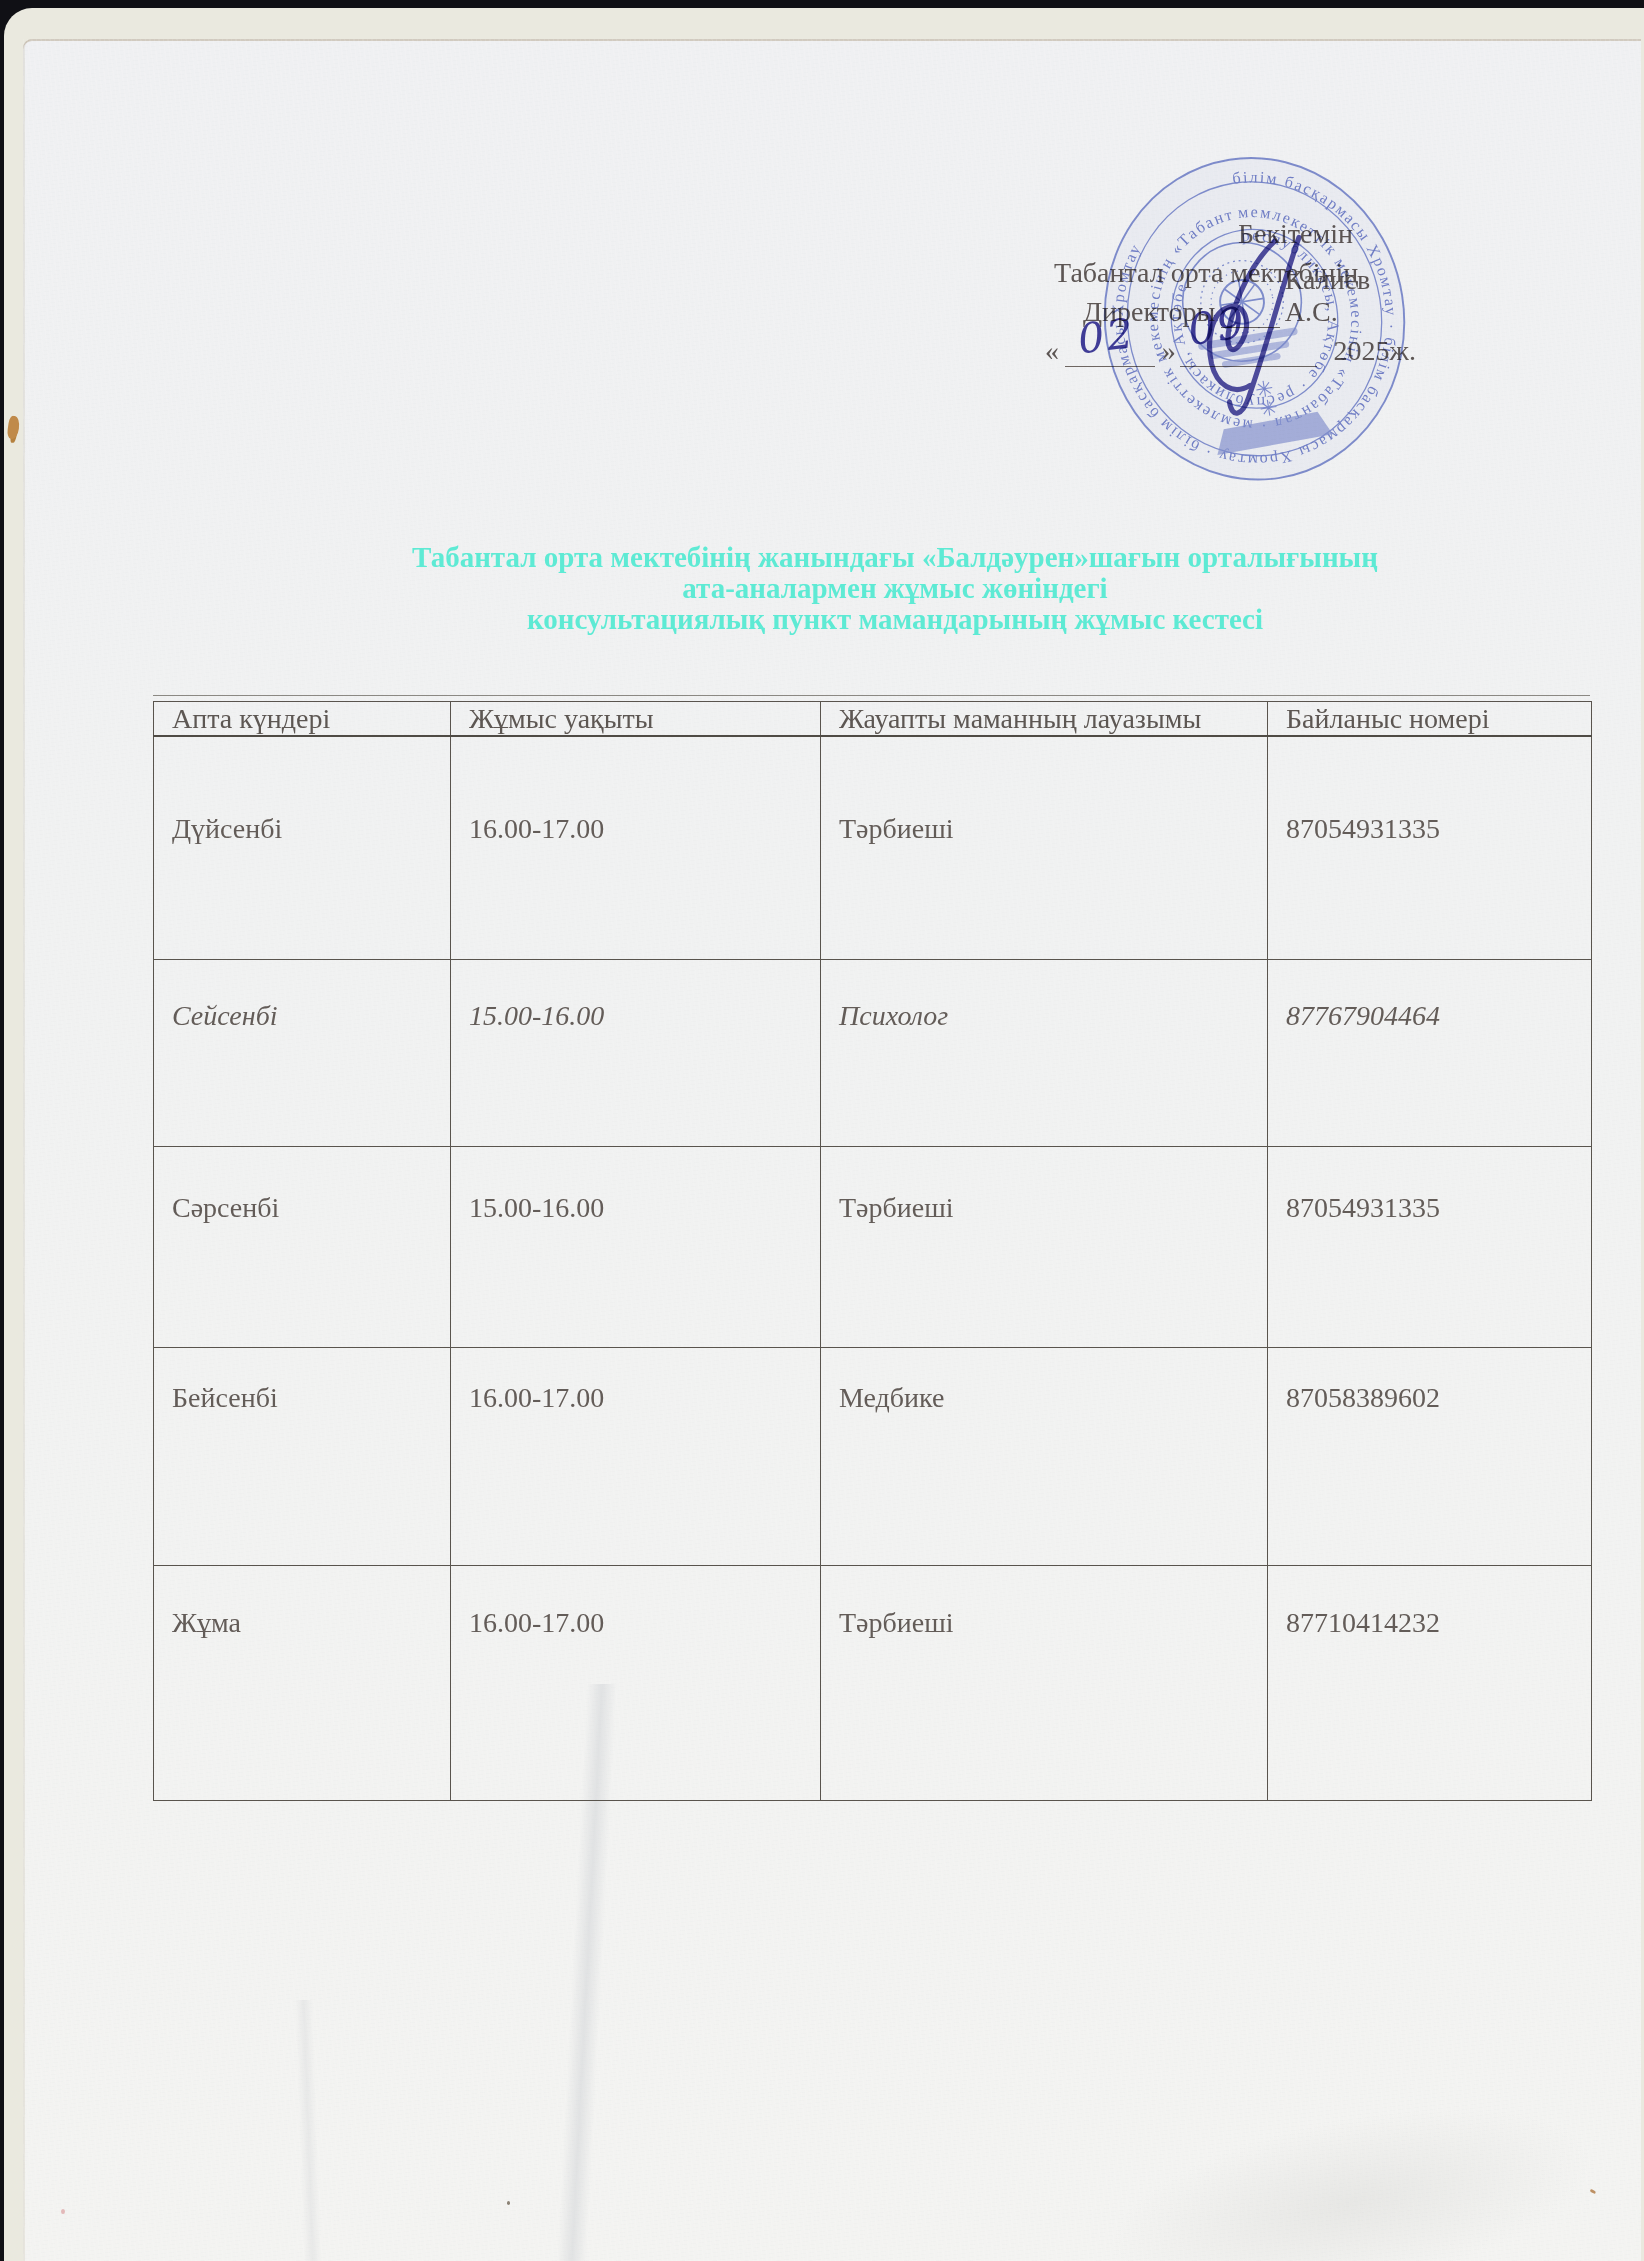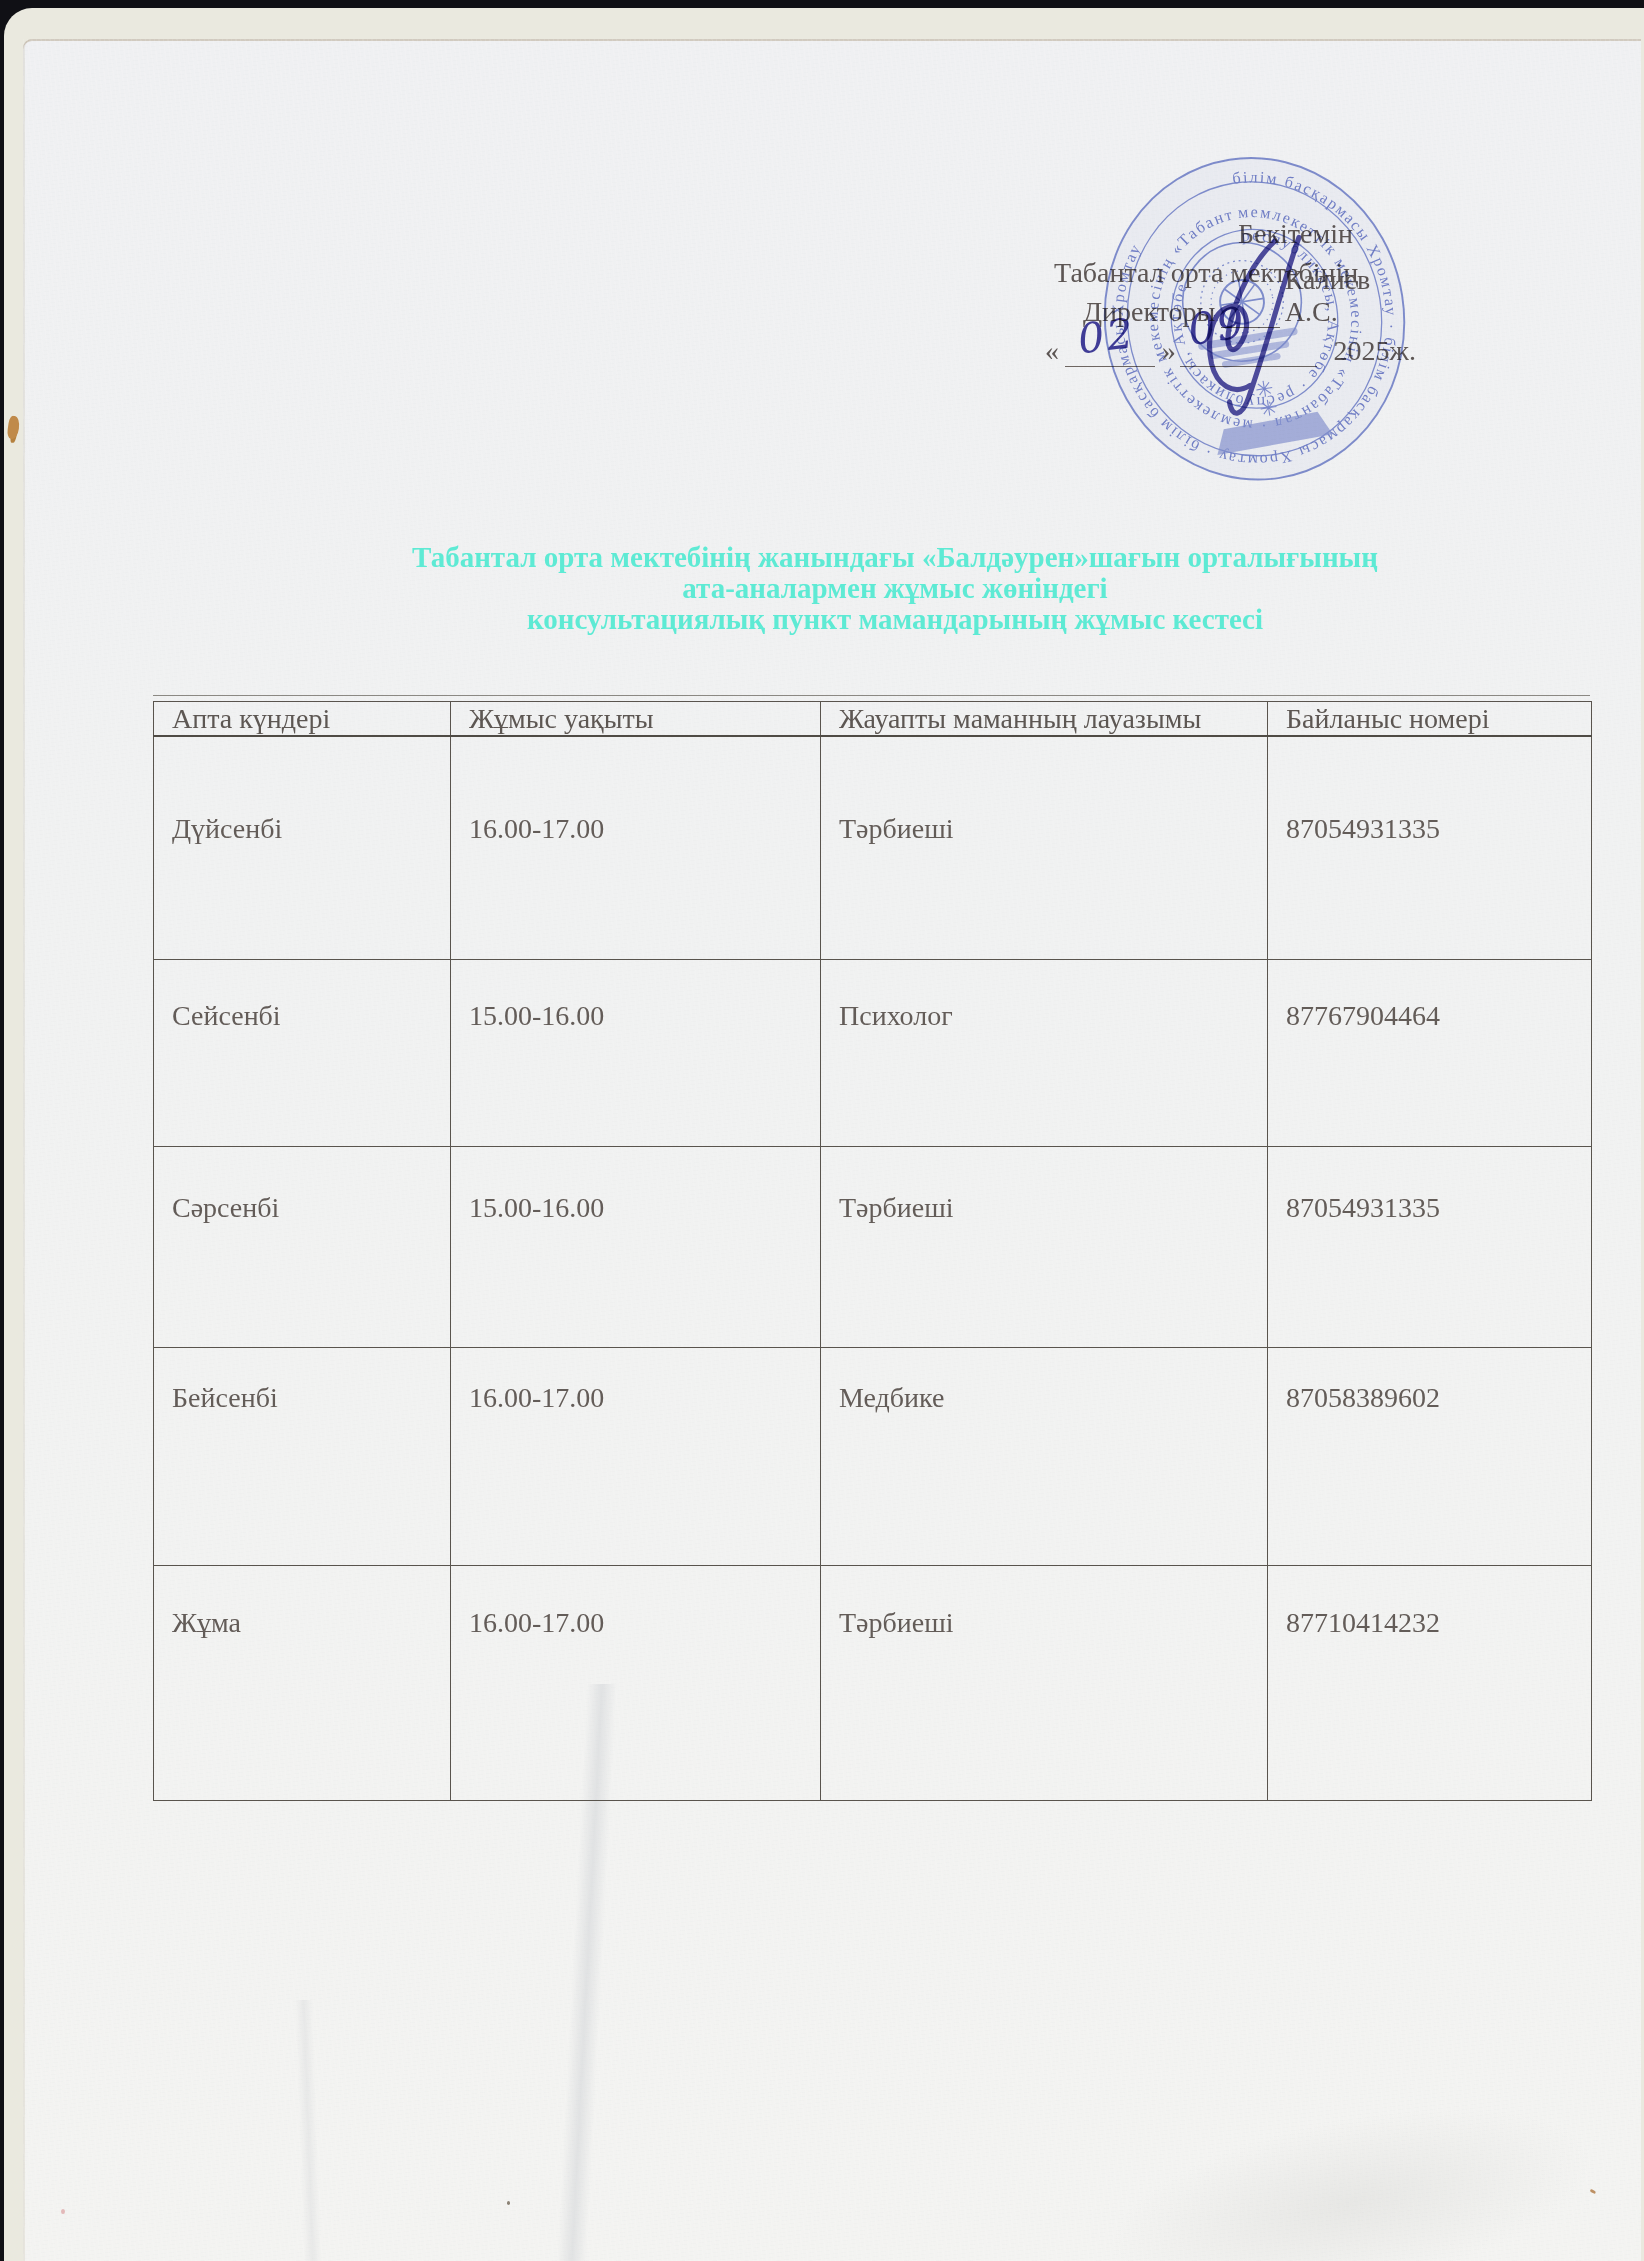--- a/index.html
+++ b/index.html
@@ -62,21 +62,21 @@
 
   
   .tline{left:153px;top:695px;width:1437px;height:1.3px;background:#6a655e;opacity:.75;}
   table.sched{position:absolute;left:153px;top:701px;width:1437px;
     border-collapse:collapse;table-layout:fixed;
     font-size:28px;color:#635c58;border:1.9px solid #4f4b45;}
   .sched th,.sched td{border:1.3px solid #59544d;vertical-align:top;text-align:left;
     padding:0 6.4px 0 18px;font-weight:normal;overflow:hidden;}
   .sched thead th{height:31px;padding-top:1.3px;border-bottom:2.6px solid #4f4b45;color:#5d5753;}
   .sched tr.r0 td{height:146px;padding-top:76px;font-family:Liberation Serif, serif;}
-  .sched tr.r1 td{height:146px;padding-top:40px;}
+  .sched tr.r1 td{height:146px;padding-top:40px;font-style:italic;}
   .sched tr.r2 td{height:155px;padding-top:45px;}
   .sched tr.r3 td{height:183px;padding-top:34px;}
   .sched tr.r4 td{height:193px;padding-top:41px;font-family:Liberation Serif, serif;}
 </style>
 </head>
 <body>
 
 <div class="abs backing"></div>
 
 <div class="abs paper">

